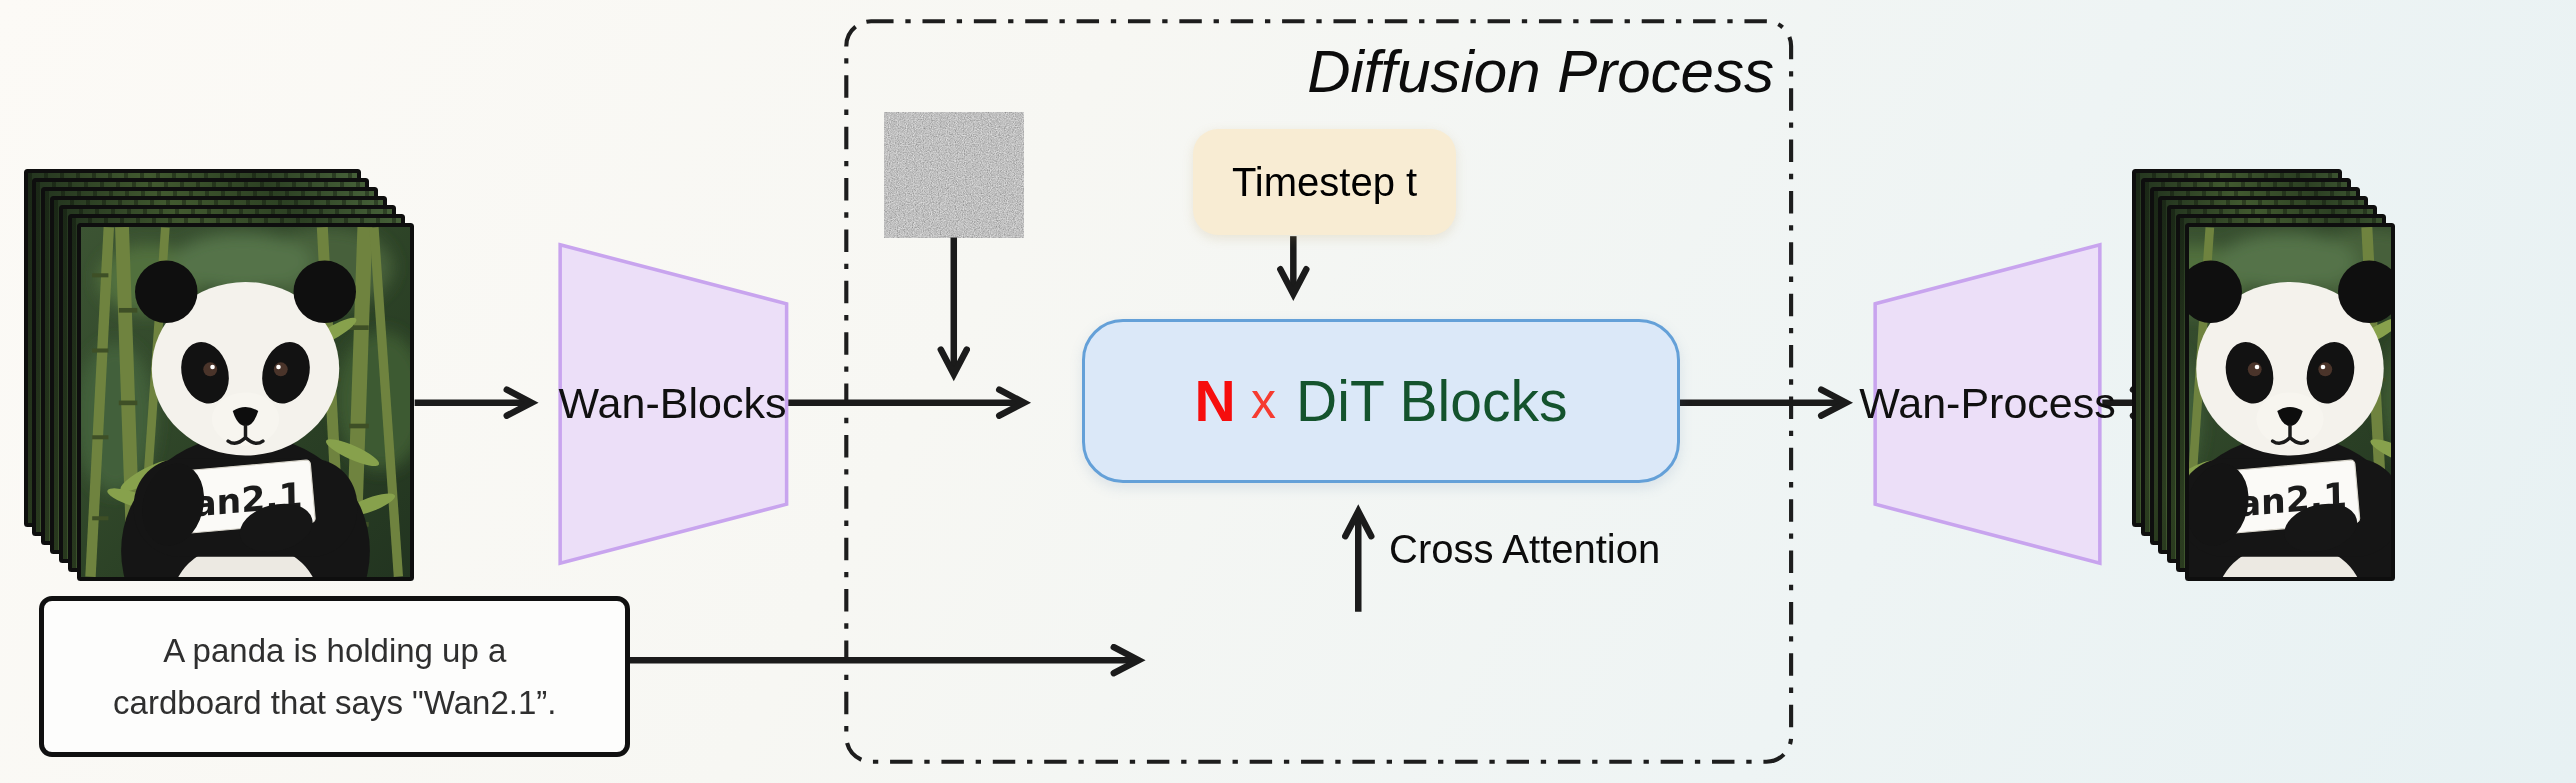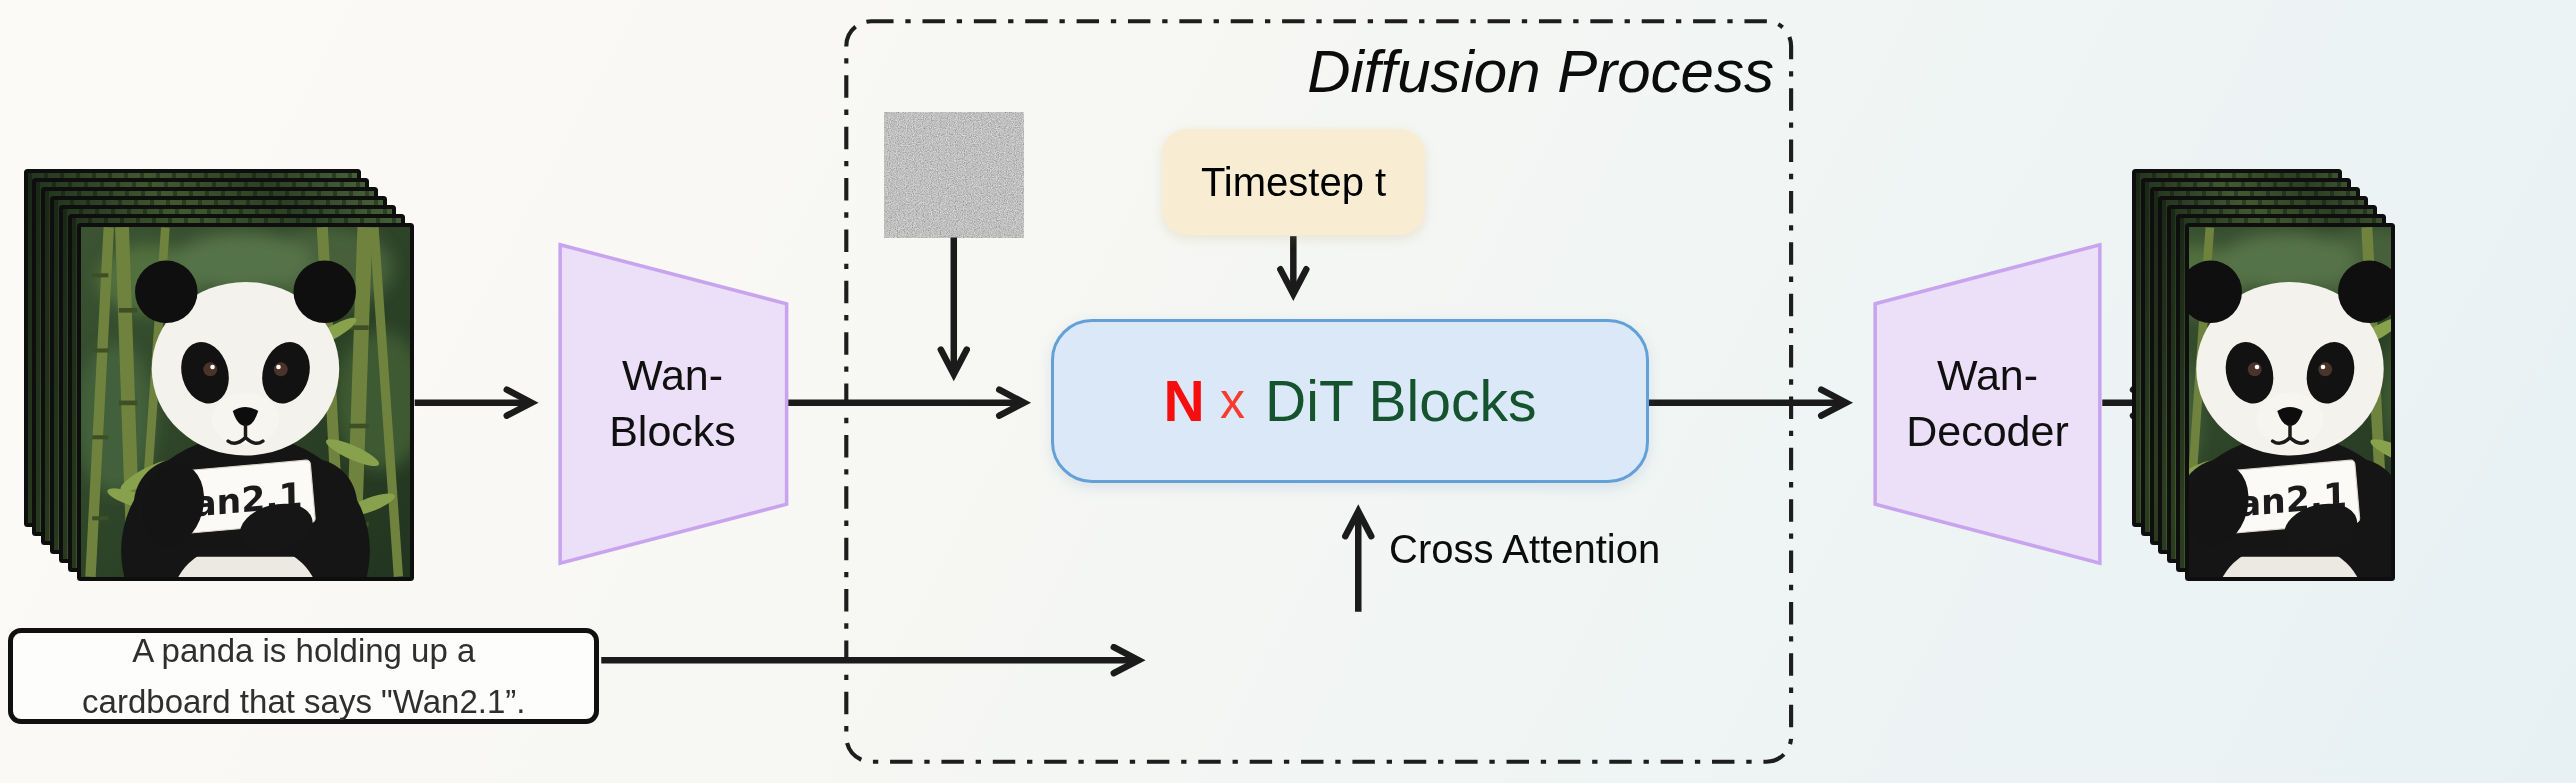--- a/index.html
+++ b/index.html
@@ -14,41 +14,41 @@
   
   .frame{position:absolute;border:4.1px solid #0e0e0e;border-radius:3.5px;box-sizing:border-box;
          background:
            repeating-linear-gradient(90deg,rgba(10,16,8,.38) 0 4.1px,rgba(255,255,255,0) 4.1px 16px),
            linear-gradient(105deg,#24351f 0%,#41592f 28%,#2c4023 55%,#48633a 80%,#2a3d22 100%);}
   .frame.front{background:#1c2a18;padding:0;}
   .frame.front svg{display:block;width:100%;height:100%;}
 
   
   .box{position:absolute;box-sizing:border-box;display:flex;align-items:center;
-       justify-content:center;text-align:center;}
+       justify-content:center;text-align:center;margin-left:31px;}
   .timestep{background:#f8ecd3;border-radius:25px;font-size:40px;font-weight:500;
             box-shadow:0 3.5px 10.6px rgba(180,150,90,.18);}
   .dit{background:#dbe8f8;border:3.5px solid #64a0d8;border-radius:41px;
        box-shadow:0 4.7px 13px rgba(80,120,170,.15);font-size:57px;font-weight:500;}
   .dit .n{color:#f60d0d;font-weight:bold;margin-right:15.4px;}
   .dit .times{color:#f63b30;margin-right:20px;font-size:50px;}
   .dit .ditlabel{color:#14532d;}
   .umt5{background:#e4efdc;border:3.5px solid #92ba7e;border-radius:21px;font-size:41px;
         font-weight:500;box-shadow:0 3.5px 9.4px rgba(90,130,70,.14);}
   .promptbox{background:#fdfdfc;border:5.3px solid #101010;border-radius:34px;
              font-size:33px;line-height:1.55;color:#2f2f2f;flex-direction:column;}
   .difflabel{position:absolute;font-size:60px;font-style:italic;color:#0c0c0c;
              text-align:right;}
   .crossatt{position:absolute;font-size:40px;color:#0c0c0c;}
 
   
   .trap{position:absolute;}
   .trap svg{display:block;overflow:visible;}
   .traplabel{position:absolute;left:0;top:0;width:100%;height:100%;display:flex;
-             flex-direction:column;align-items:center;justify-content:center;
+             flex-direction:row;align-items:center;justify-content:center;
              font-size:43px;line-height:1.3;color:#101010;text-align:center;}
 </style>
 </head>
 <body>
 
 <div class="stage">
 
   <svg class="overlay" viewBox="0 0 4362 1326" xmlns="http://www.w3.org/2000/svg">
     <defs>
       <marker id="arw" markerUnits="userSpaceOnUse" markerWidth="70" markerHeight="70" refX="47" refY="28" orient="auto">
@@ -173,21 +173,21 @@
     <div class="frame" style="left:50px;top:196px;width:337px;height:358px;"></div>
     <div class="frame" style="left:59px;top:205px;width:337px;height:358px;"></div>
     <div class="frame" style="left:68px;top:214px;width:337px;height:358px;"></div>
     <div class="frame front" style="left:77px;top:223px;width:337px;height:358px;">
       <svg viewBox="0 0 570 605" preserveAspectRatio="xMidYMid slice">
           <use href="#panda-scene"></use>
         </svg>
     </div>
   </div>
 
-  <div class="box promptbox" style="left:8.3px;top:628px;width:591px;height:96px;border-radius:13px;">
+  <div class="box promptbox" style="left:8.3px;top:596px;width:591px;height:161px;border-radius:13px;">
     <span>A panda is holding up a</span>
     <span>cardboard that says "Wan2.1”.</span>
   </div>
 
   <div class="trap" style="left:558px;top:243px;width:229px;height:322px;">
     <svg width="229" height="322" viewBox="0 0 387 546">
       <polygon points="3,3 387,103 387,443 3,543" fill="#ecdff8" stroke="#c8a4ee" stroke-width="6"></polygon>
     </svg>
     <div class="traplabel">
       <span>Wan-</span>
@@ -209,21 +209,21 @@
 
   <div class="crossatt" style="left:1389px;top:527px;">Cross Attention</div>
 
 
   <div class="trap" style="left:1873px;top:243px;width:229px;height:322px;">
     <svg width="229" height="322" viewBox="0 0 387 546">
       <polygon points="3,103 384,3 384,543 3,443" fill="#ecdff8" stroke="#c8a4ee" stroke-width="6"></polygon>
     </svg>
     <div class="traplabel">
       <span>Wan-</span>
-      <span>Decoder</span>
+      <span>Process</span>
     </div>
   </div>
 
   <div>
     <div class="frame" style="left:2132px;top:169px;width:210px;height:358px;"></div>
     <div class="frame" style="left:2141px;top:178px;width:210px;height:358px;"></div>
     <div class="frame" style="left:2150px;top:187px;width:210px;height:358px;"></div>
     <div class="frame" style="left:2158px;top:196px;width:210px;height:358px;"></div>
     <div class="frame" style="left:2167px;top:205px;width:210px;height:358px;"></div>
     <div class="frame" style="left:2176px;top:214px;width:210px;height:358px;"></div>

